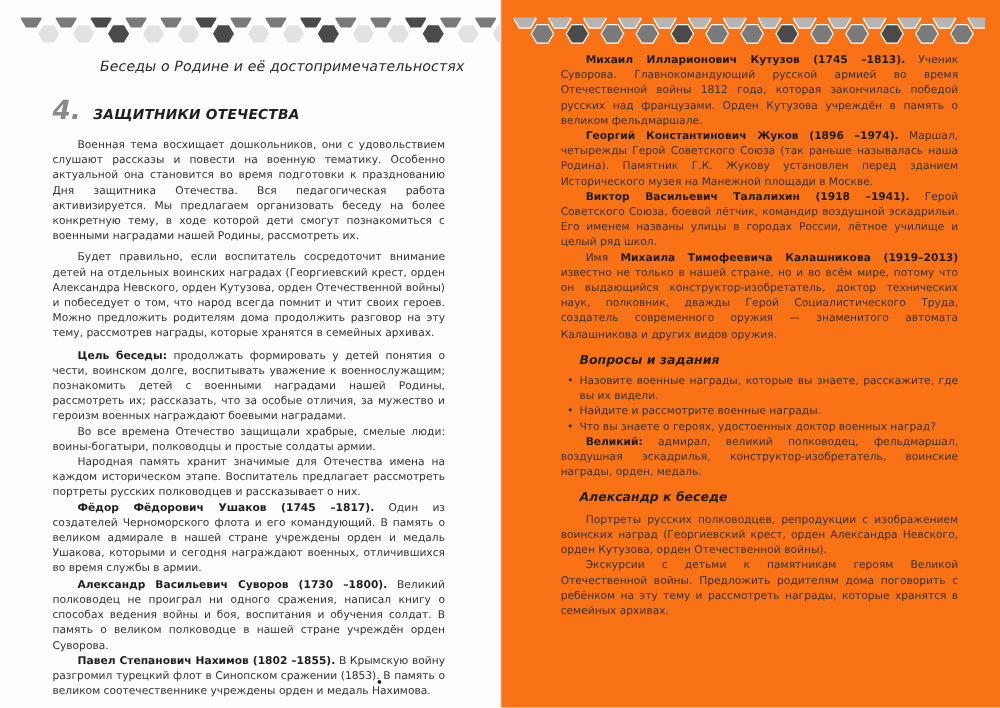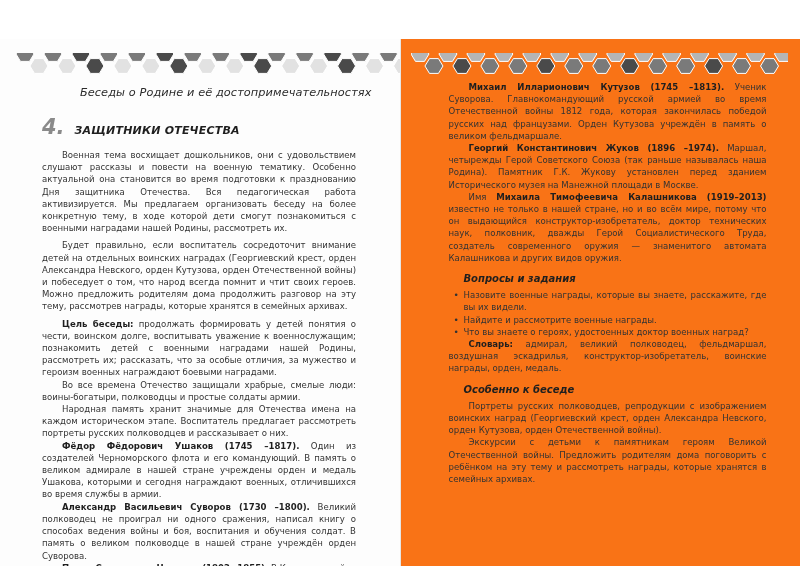--- a/index.html
+++ b/index.html
@@ -3,21 +3,21 @@
   <meta charset="utf-8">
   <style>
     html, body { margin: 0; padding: 0; }
     body {
       width: 800px; height: 566px; overflow: hidden;
       background: #ffffff;
       font-family: "DejaVu Sans", sans-serif;
       color: #2a2a2a;
       position: relative;
     }
-    .spread { position: absolute; inset: 0; display: flex; margin-top: 39px; }
+    .spread { position: absolute; inset: 0; display: flex; }
     .page {
       position: relative;
       width: 400px; height: 566px;
       background: #fdfdfd;
       overflow: hidden;
     }
     .page.left { border-right: 1px solid #e6e6e6; }
     .page.right { background: #f97316; }
 
     .hex-band {
@@ -201,32 +201,35 @@
     </div>
 
     <div class="text-block right-text" style="left:48px; width:318px;">
       <p class="p">
         <span class="b">Михаил Илларионович Кутузов (1745 –1813).</span><span> Ученик Суворова. Главнокомандующий русской армией во время Отечественной войны 1812 года, которая закончилась победой русских над французами. Ор­ден Кутузова учреждён в память о великом фельдмаршале.</span>
       </p>
       <p class="p">
         <span class="b">Георгий Константинович Жуков (1896 –1974).</span><span> Маршал, четырежды Герой Советского Союза (так раньше называлась наша Родина). Па­мятник Г.К. Жукову установлен перед зданием Исторического музея на Манежной площади в Москве.</span>
       </p>
       <p class="p">
+        <span class="b">Виктор Васильевич Талалихин (1918 –1941).</span><span> Герой Советского Со­юза, боевой лётчик, командир воздушной эскадрильи. Его именем на­званы улицы в городах России, лётное училище и целый ряд школ.</span>
+      </p>
+      <p class="p">
         <span>Имя </span><span class="b">Михаила Тимофеевича Калашникова (1919–2013)</span><span> извест­но не только в нашей стране, но и во всём мире, потому что он вы­дающийся конструктор-изобретатель, доктор технических наук, полковник, дважды Герой Социалистического Труда, создатель сов­ременного оружия — знаменитого автомата Калашникова и других видов оружия.</span>
       </p>
 
       <div class="subhead">Вопросы и задания</div>
       <ul class="bullets">
         <li>Назовите военные награды, которые вы знаете, расскажите, где вы их видели.</li>
         <li>Найдите и рассмотрите военные награды.</li>
         <li>Что вы знаете о героях, удостоенных доктор военных наград?</li>
       </ul>
       <p class="p">
-        <span class="b">Словарь:</span><span> адмирал, великий полководец, фельдмаршал, воздушная эскадрилья, конструктор-изобретатель, воинские награды, орден, ме­даль.</span>
-      </p>
-
-      <div class="subhead">Особенно к беседе</div>
+        <span class="b">Великий:</span><span> адмирал, великий полководец, фельдмаршал, воздушная эскадрилья, конструктор-изобретатель, воинские награды, орден, ме­даль.</span>
+      </p>
+
+      <div class="subhead">Александр к беседе</div>
       <p class="p">Портреты русских полководцев, репродукции с изображением во­инских наград (Георгиевский крест, орден Александра Невского, орден Кутузова, орден Отечественной войны).</p>
 
       <p class="p">Экскурсии с детьми к памятникам героям Великой Отечественной войны. Предложить родителям дома поговорить с ребёнком на эту тему и рассмотреть награды, которые хранятся в семейных архивах.</p>
     </div>
   </div>
 </div>
 
 </body></html>

